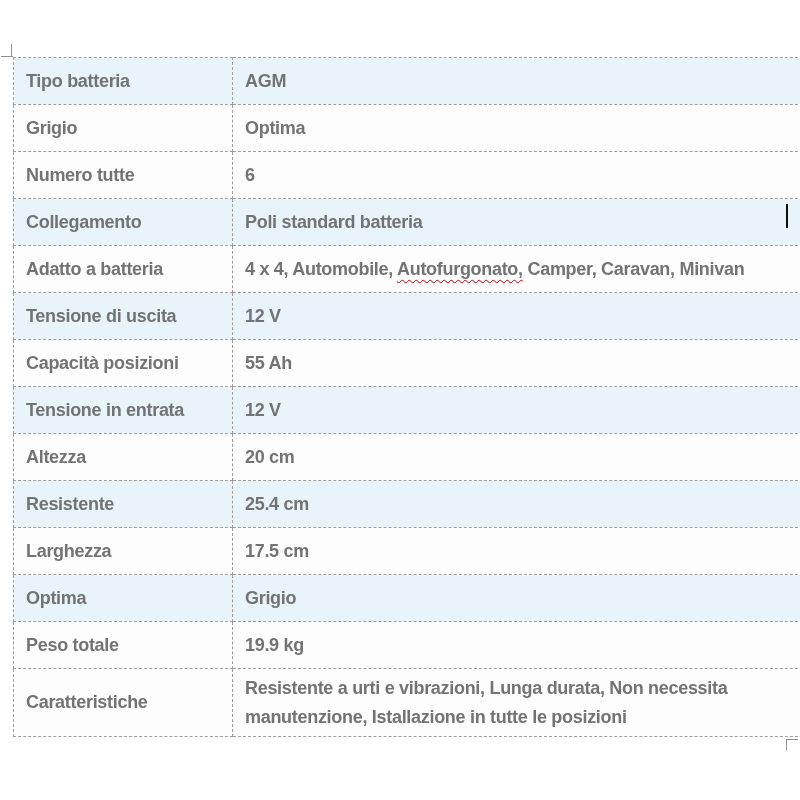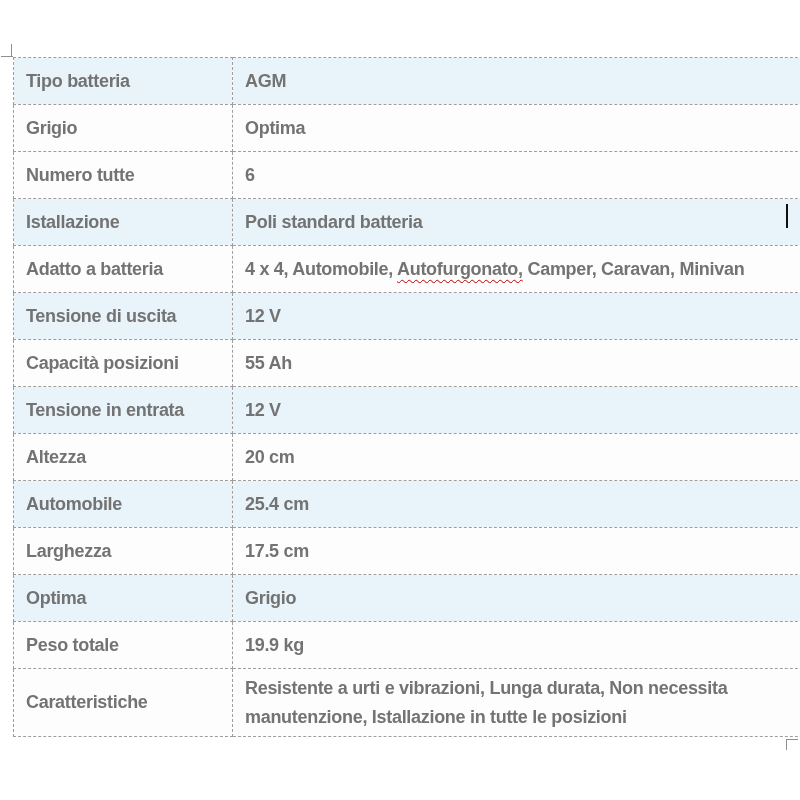--- a/index.html
+++ b/index.html
@@ -87,21 +87,21 @@
       </tr>
       <tr>
         <td class="col-label">Grigio</td>
         <td class="col-value">Optima</td>
       </tr>
       <tr>
         <td class="col-label">Numero tutte</td>
         <td class="col-value">6</td>
       </tr>
       <tr class="hl">
-        <td class="col-label">Istallazione</td>
+        <td class="col-label">Collegamento</td>
         <td class="col-value">Poli standard batteria</td>
       </tr>
       <tr>
         <td class="col-label">Adatto a batteria</td>
         <td class="col-value"><span>4 x 4, Automobile, </span><span class="misspell">Autofurgonato,</span><span> Camper, Caravan, Minivan</span></td>
       </tr>
       <tr class="hl">
         <td class="col-label">Tensione di uscita</td>
         <td class="col-value">12 V</td>
       </tr>
@@ -111,21 +111,21 @@
       </tr>
       <tr class="hl">
         <td class="col-label">Tensione in entrata</td>
         <td class="col-value">12 V</td>
       </tr>
       <tr>
         <td class="col-label">Altezza</td>
         <td class="col-value">20 cm</td>
       </tr>
       <tr class="hl">
-        <td class="col-label">Automobile</td>
+        <td class="col-label">Resistente</td>
         <td class="col-value">25.4 cm</td>
       </tr>
       <tr>
         <td class="col-label">Larghezza</td>
         <td class="col-value">17.5 cm</td>
       </tr>
       <tr class="hl">
         <td class="col-label">Optima</td>
         <td class="col-value">Grigio</td>
       </tr>

